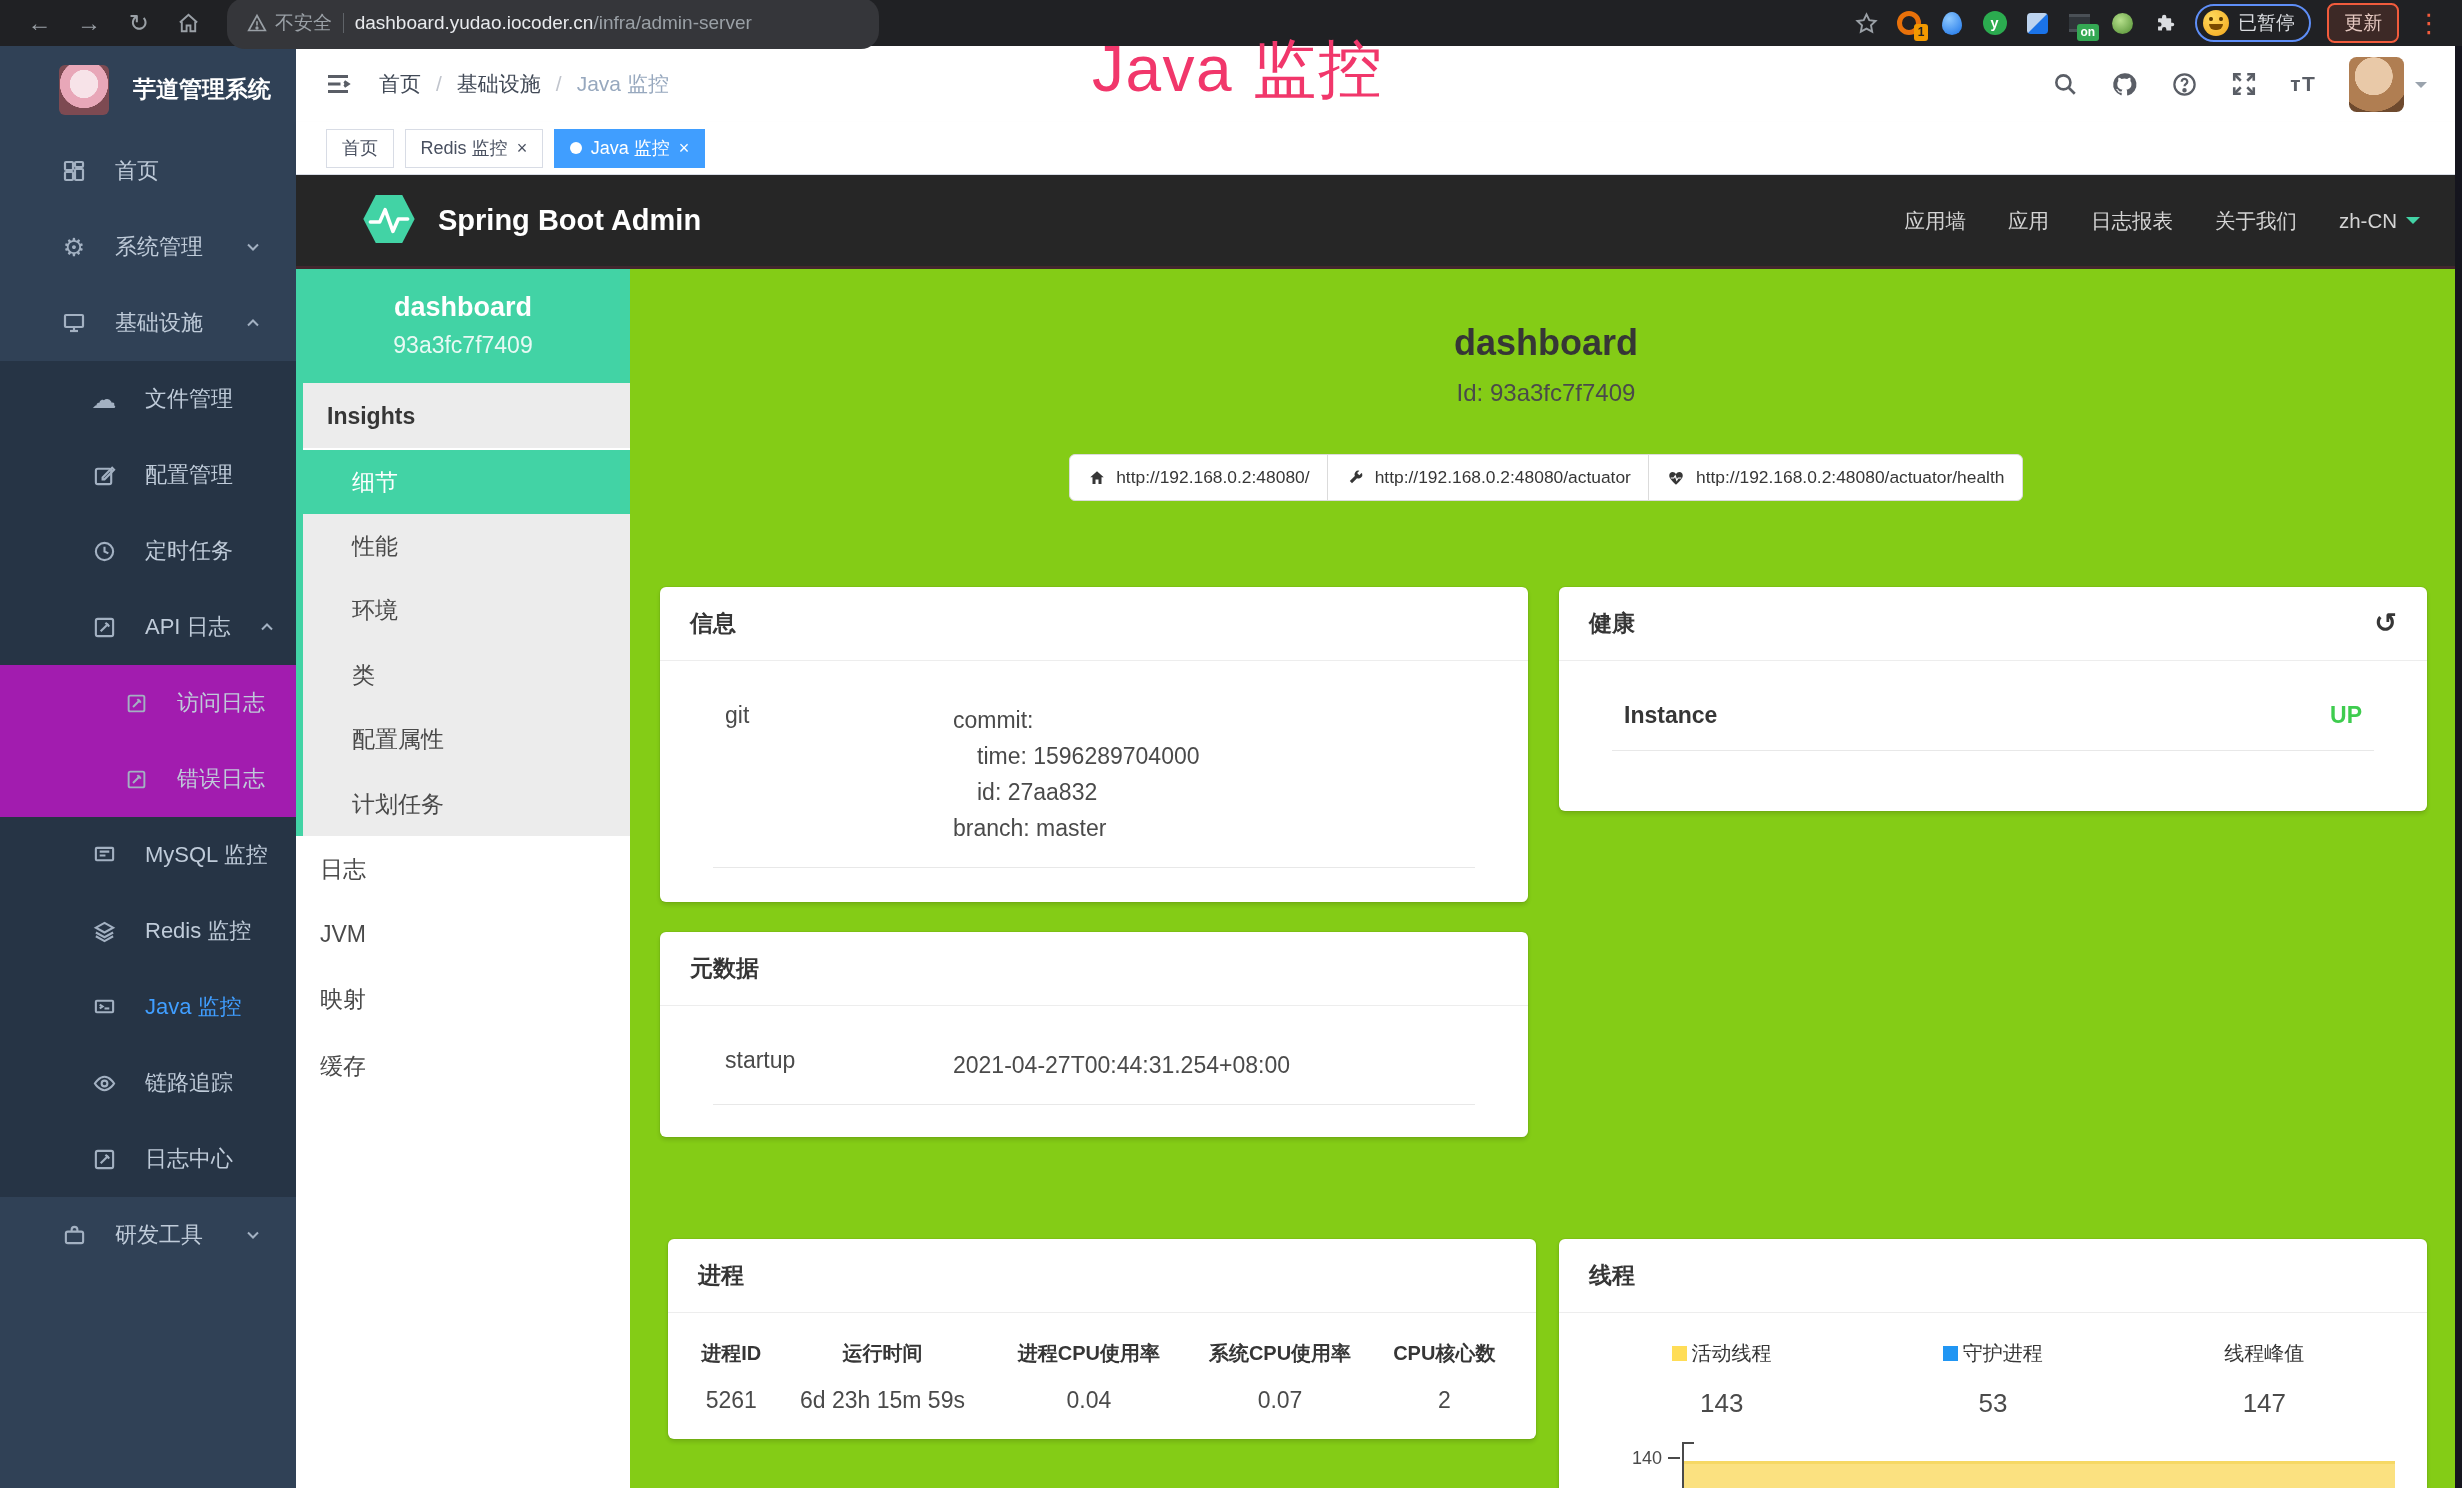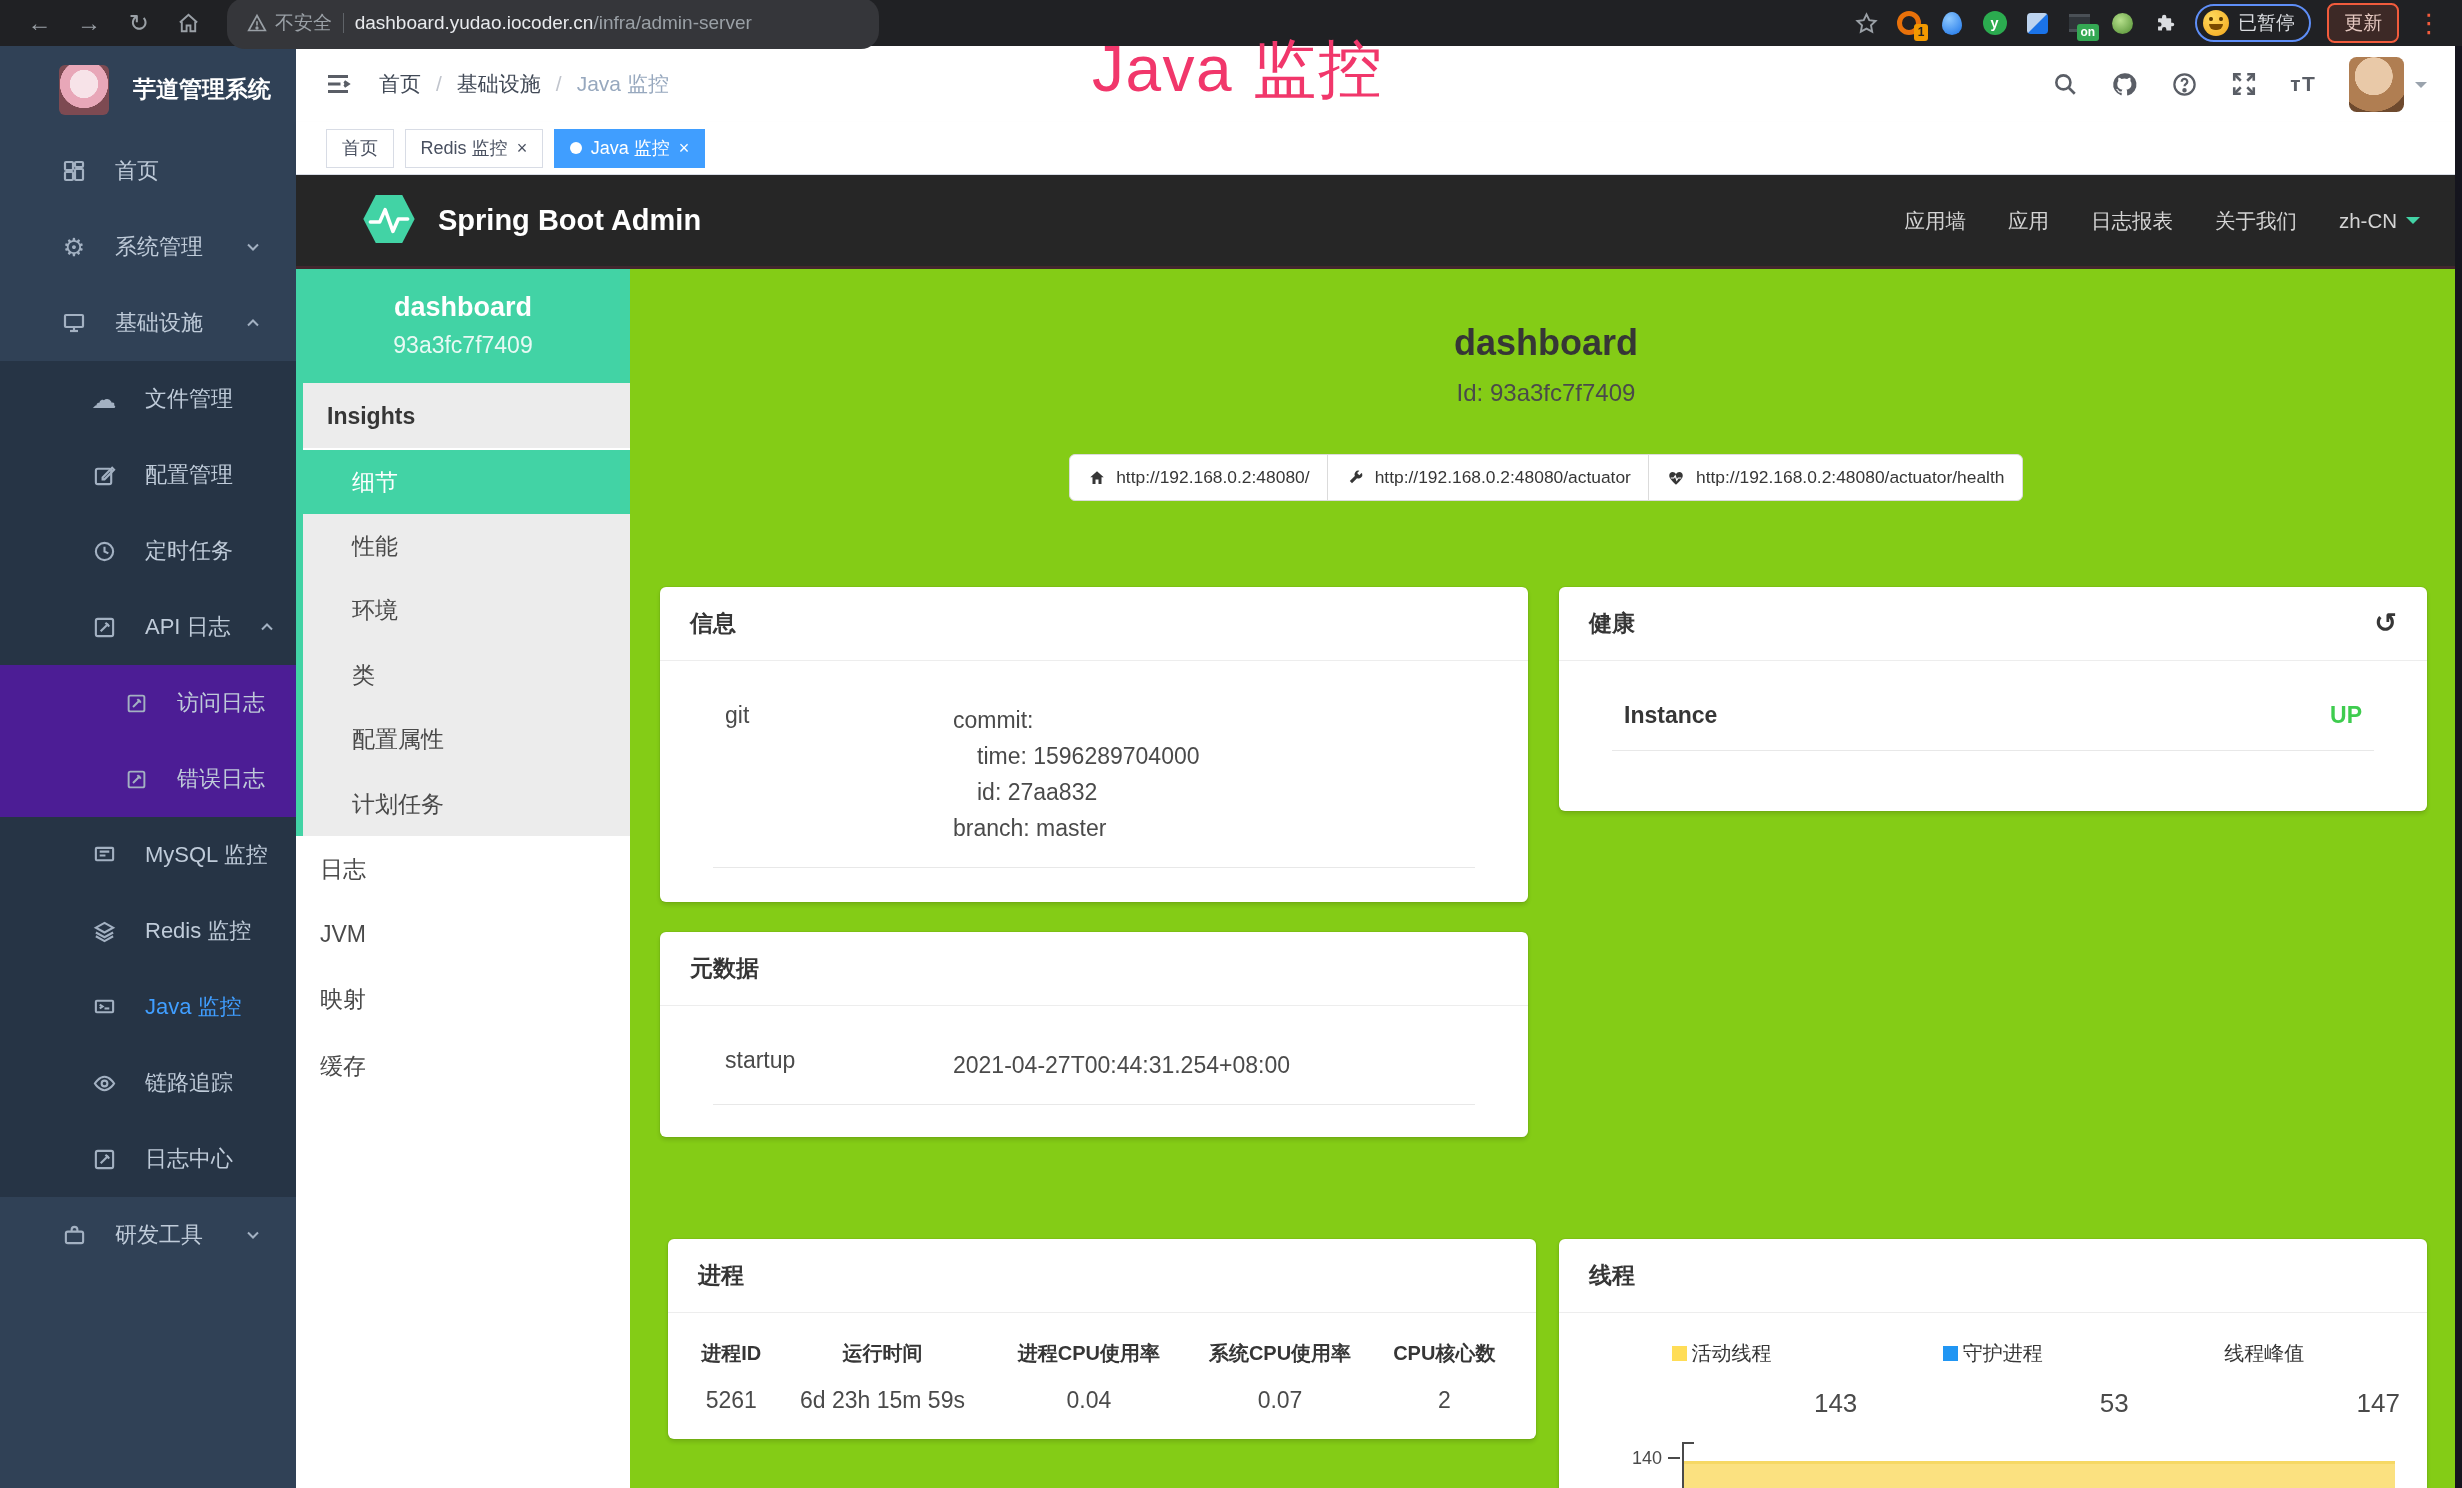--- a/index.html
+++ b/index.html
@@ -47,21 +47,21 @@
   .logo-title { color:#fff; font-size:23px; font-weight:700; white-space:nowrap; }
   .menu { font-size:22px; }
   .m-item { height:76px; display:flex; align-items:center; padding:0 33px 0 59px; gap:26px;
             white-space:nowrap; }
   .m-item .ic { width:30px; height:30px; display:flex; align-items:center; justify-content:center;
                 font-size:25px; color:#a3b1c2; flex-shrink:0; }
   .m-item svg { stroke:#a3b1c2; }
   .caret { margin-left:auto; color:#8a97a8; display:flex; }
   .sub { background:#263445; }
   .sub .m-item { padding-left:89px; }
-  .sub .m-item.deep { padding-left:121px; background:#4c1d95;text-align:right; }
+  .sub .m-item.deep { padding-left:121px; background:#a21caf;text-align:right; }
   .active-link { color:#409eff; }
 
   .main { flex:1; display:flex; flex-direction:column; min-width:0; }
 
   
   .navbar { height:76px; background:#fff; display:flex; align-items:center; padding:0 35px 0 27px; }
   .crumbs { margin-left:26px; font-size:21px; color:#424a57; display:flex; gap:15px; align-items:center; }
   .csep { color:#c0c4cc; } .clast { color:#97a8be; }
   .nav-icons { margin-left:auto; display:flex; align-items:center; gap:33px; color:#5a5e66; }
   .nicon { display:flex; align-items:center; justify-content:center; }
@@ -126,21 +126,21 @@
   .upval { margin-left:auto; font-weight:700; }
 
   table.ptab { width:100%; border-collapse:collapse; }
   .ptab th { font-size:20px; font-weight:700; color:#363636; padding-bottom:20px; text-align:center; }
   .ptab td { font-size:23px; color:#4a4a4a; text-align:center; }
 
   .legend { display:flex; text-align:center; }
   .legend > div { flex:1; }
   .lg-label { font-size:20px; color:#363636; display:flex; justify-content:center; align-items:center; gap:4.6px; }
   .sq { width:15px; height:15px; display:inline-block; flex-shrink:0; }
-  .lg-val { font-size:26px; color:#4a4a4a; margin-top:21px;text-align:right; }
+  .lg-val { font-size:26px; color:#4a4a4a; margin-top:21px; }
 
   .chart { position:relative; margin-top:21px; height:197px; }
   .ylab { position:absolute; width:76px; text-align:right; font-size:18px; color:#4a4a4a; }
   .ytick { position:absolute; left:82px; width:12px; height:2.3px; background:#4a4a4a; }
   .yaxis { position:absolute; left:96px; top:1.5px; bottom:-61px; width:2.3px; background:#4a4a4a; }
   .ycap { position:absolute; left:96px; top:1.5px; width:12px; height:2.3px; background:#4a4a4a; }
   .area { position:absolute; left:98px; right:4.6px; top:21px; height:228px;
           background:#fbe180; border-top:3px solid #f6d864; }
 
   

